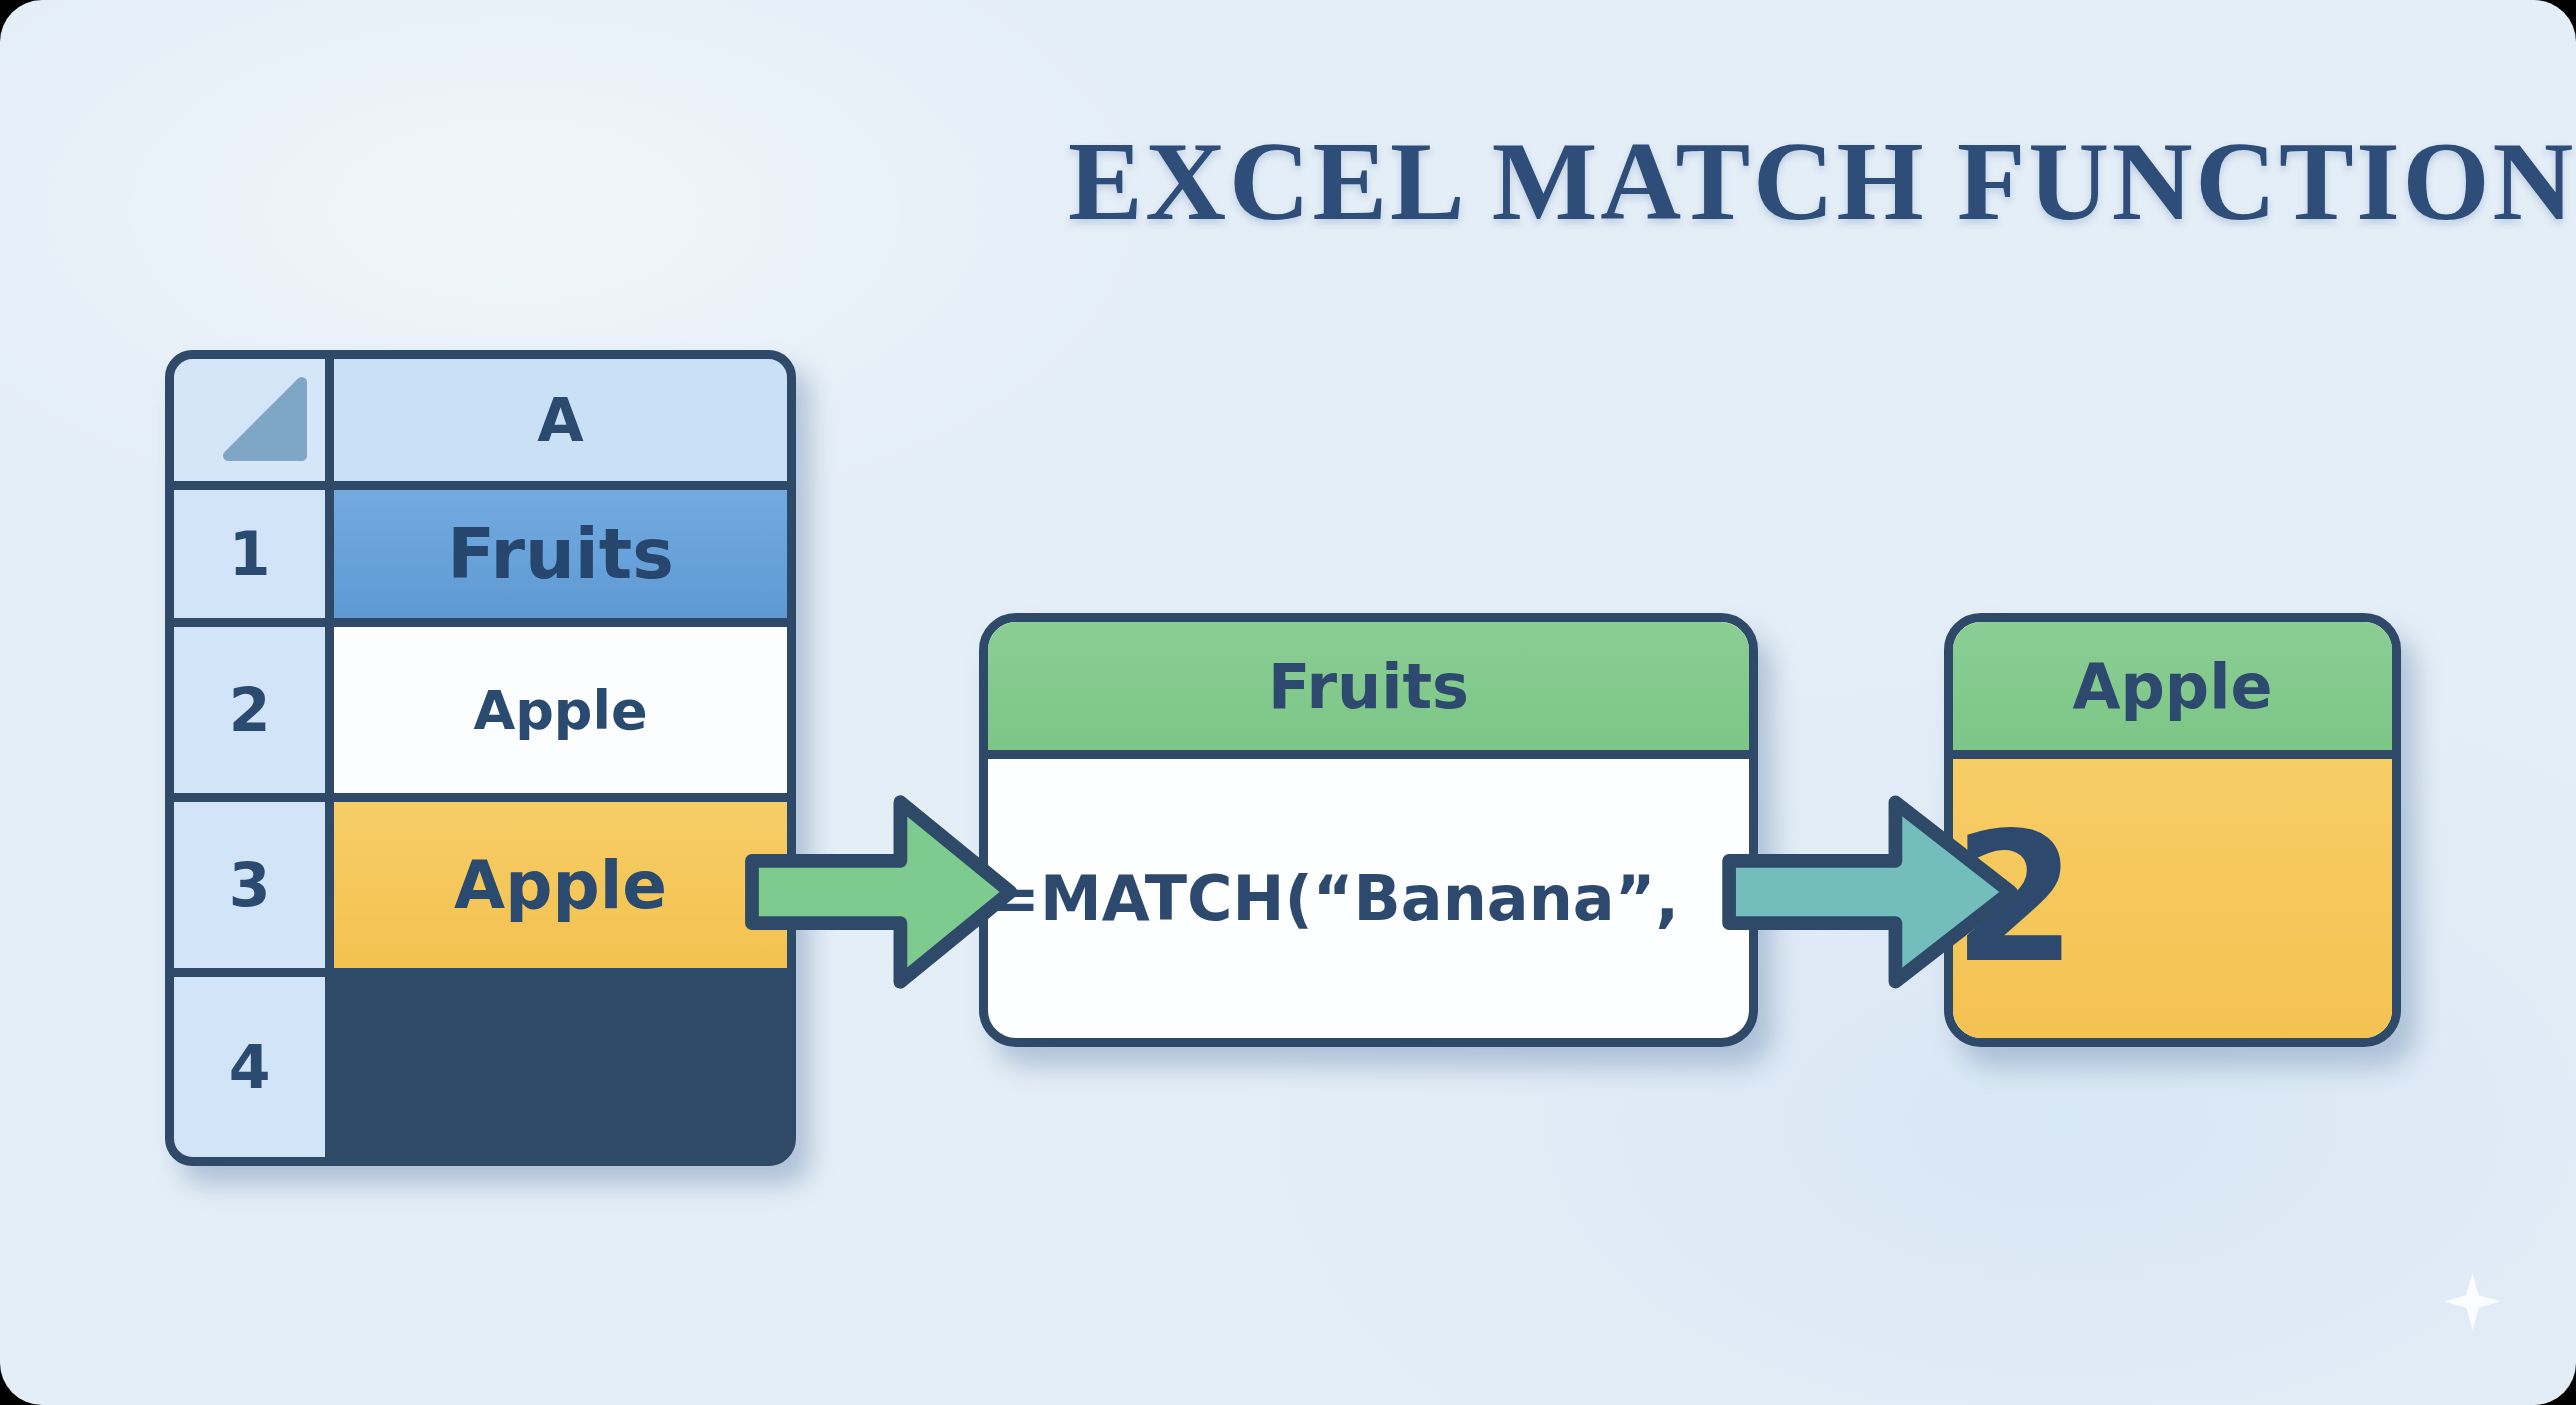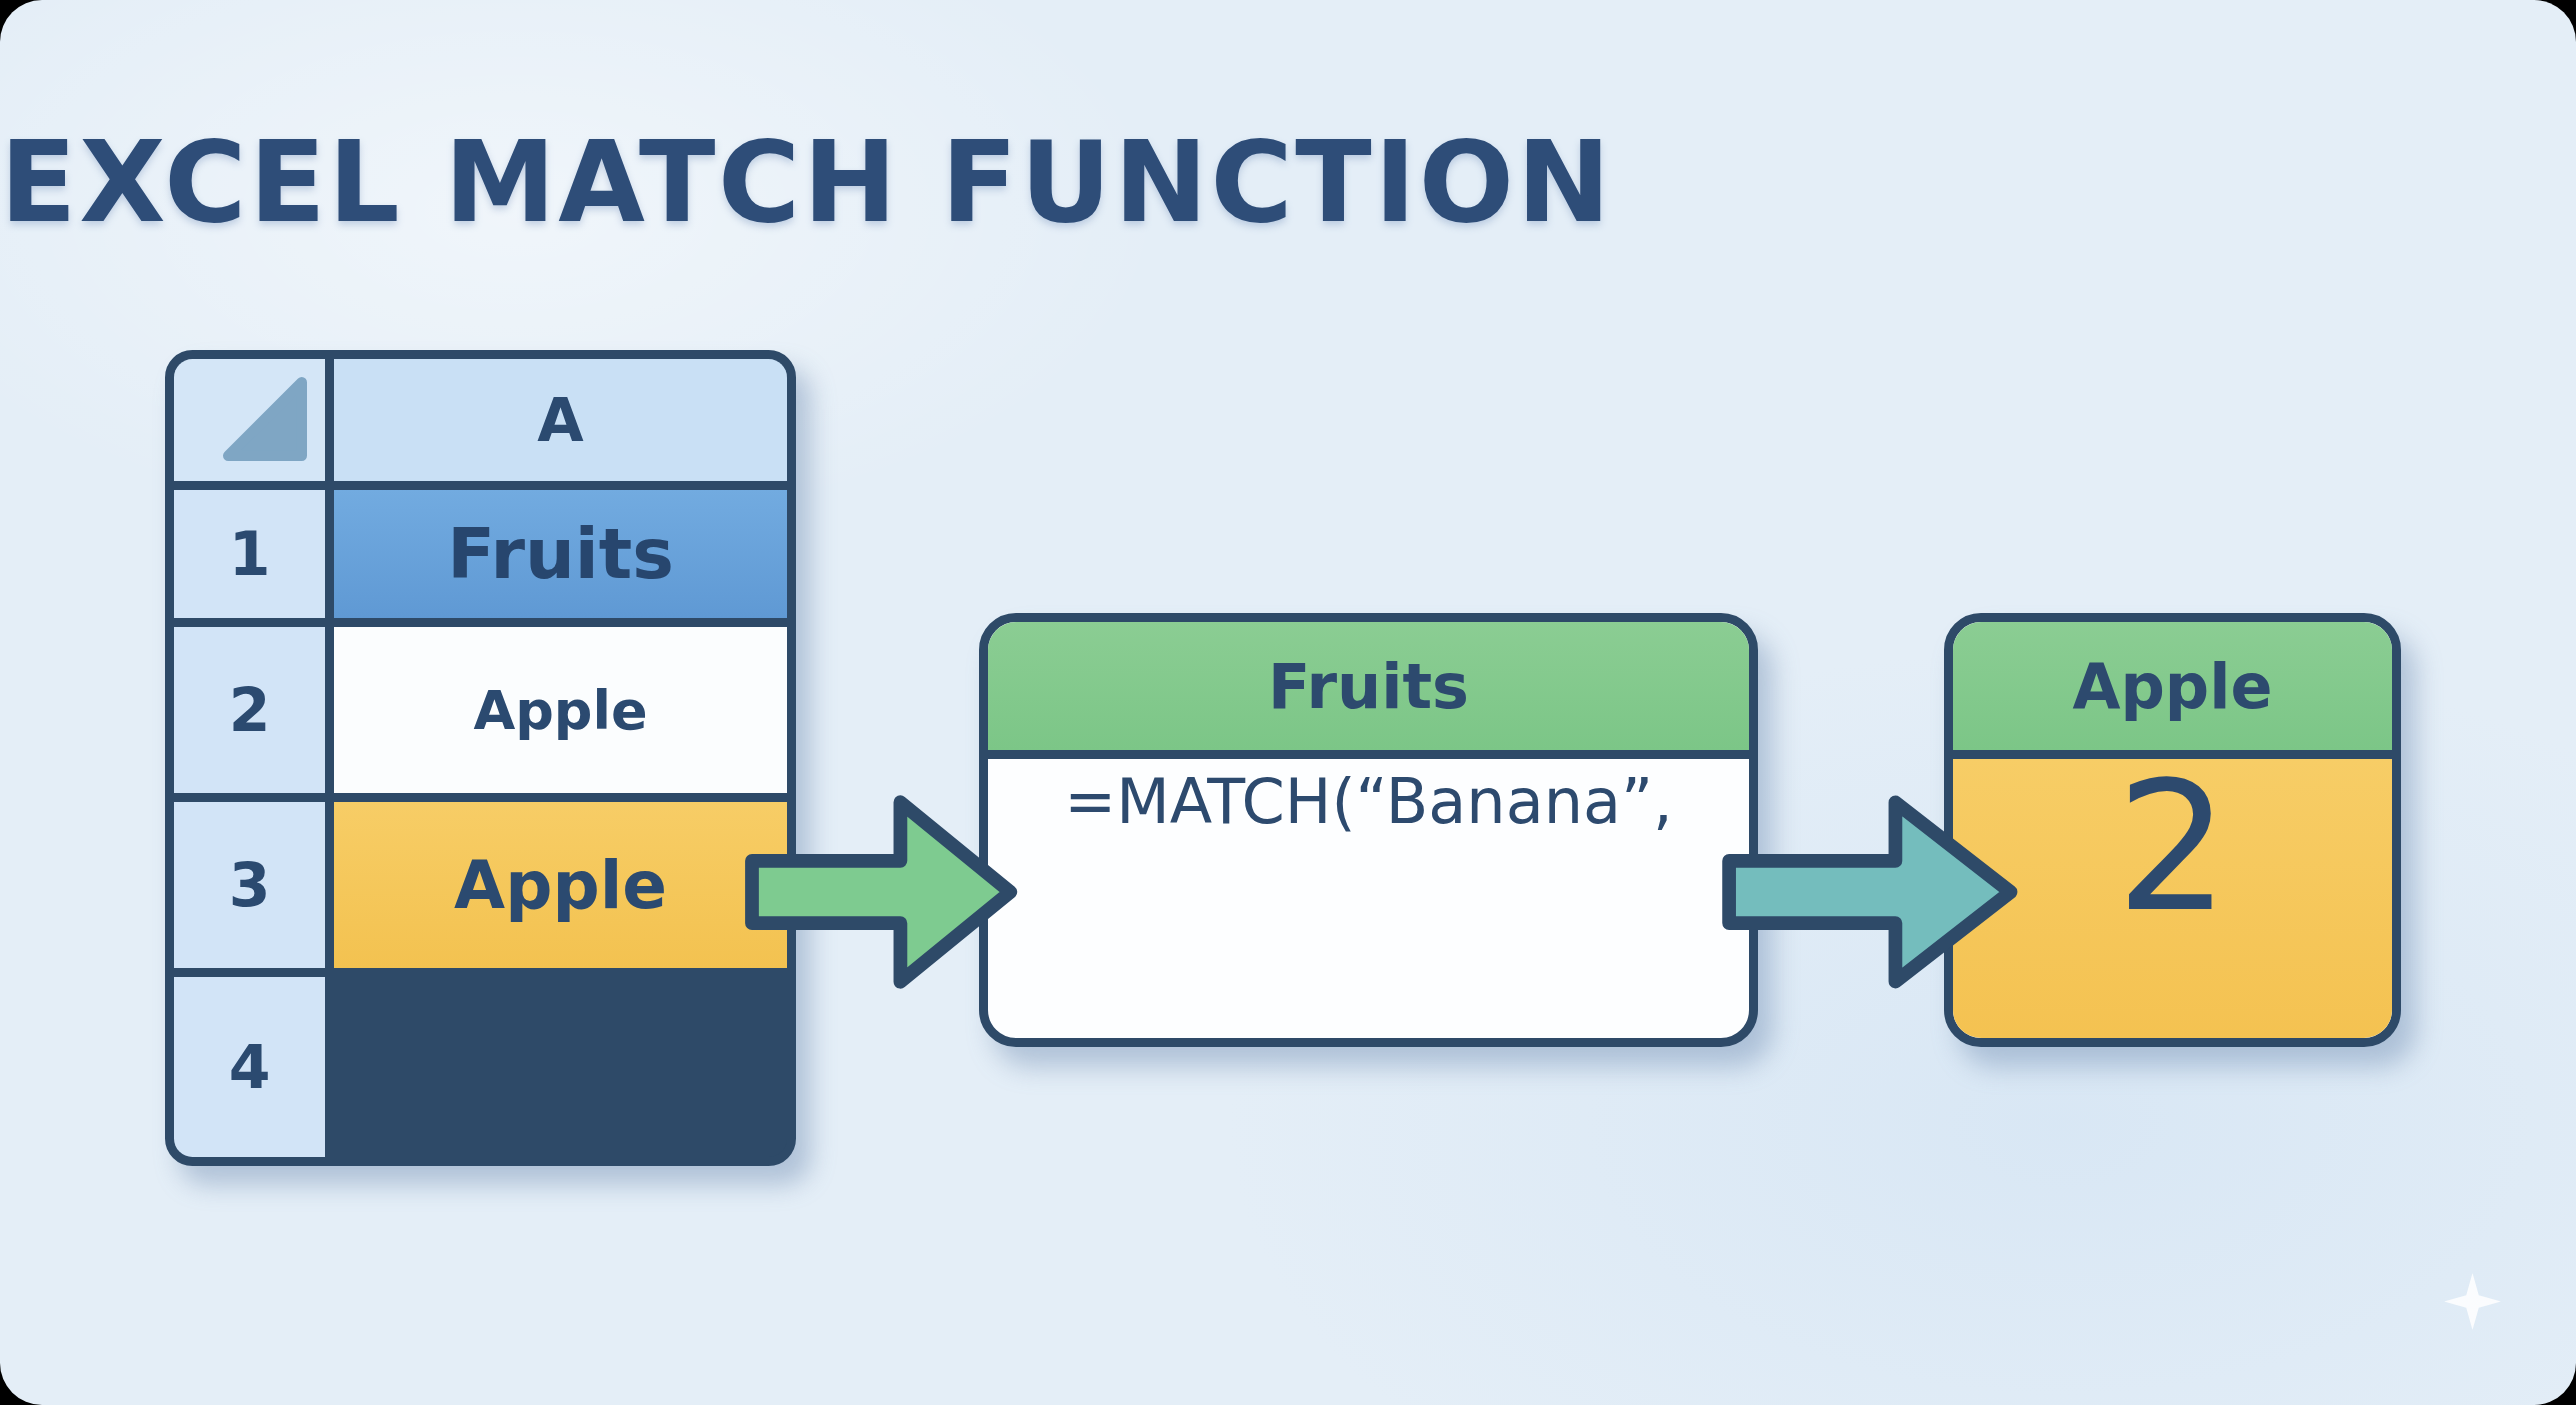--- a/index.html
+++ b/index.html
@@ -12,24 +12,25 @@
       radial-gradient(1098px 549px at 20% 15%, rgba(255,255,255,0.45), rgba(255,255,255,0) 60%),
       radial-gradient(1281px 732px at 80% 80%, rgba(205,224,242,0.5), rgba(205,224,242,0) 65%),
       #e4eef7;
     border-radius: 42px;
     overflow: hidden;
   }
 
   
   .title {
     position: absolute; left: 0; top: 117px; width: 100%;
-    text-align: left;
+    text-align: right;
     font-size: 112px; font-weight: bold; letter-spacing: 2.7px;
     color: #2e4d78;
     text-shadow: 0 3.7px 7.3px rgba(140,165,200,0.45);
+    font-family: Liberation Serif, serif;
   }
 
   
   .sheet {
     position: absolute; left: 165px; top: 350px; width: 631px; height: 816px;
     background: #2e4a68;
     border: 9.1px solid #2e4a68;
     border-radius: 27.4px;
     overflow: hidden;
     display: grid;
@@ -61,23 +62,23 @@
   .box-formula { left: 979px; width: 779px; }
   .box-result  { left: 1944px; width: 457px; }
   .box-head {
     height: 137px; flex: 0 0 137px;
     background: linear-gradient(#8bcd93, #7cc687);
     border-bottom: 9.1px solid #2e4a68;
     display: flex; align-items: center; justify-content: center;
     font-size: 62px; font-weight: bold; color: #2d4a6e;
   }
   .box-body {
-    flex: 1; display: flex; flex-direction: column;
+    flex: 1; display: flex; flex-direction: row;
     align-items: center; justify-content: flex-start;
-    font-weight: normal; color: #2d4a6e;
+    font-weight: bold; color: #2d4a6e;
   }
   .formula-line { font-size: 62px; line-height: 1.38; white-space: nowrap; }
   .result-body { background: linear-gradient(#f7cd66, #f4c251); }
   .result-value { font-size: 178px; line-height: 1; }
 
   
   .arrow { position: absolute; z-index: 5; }
   .arrow-1 { left: 730px;  top: 771px; width: 295px; height: 242px; }
   .arrow-2 { left: 1709px; top: 771px; width: 318px; height: 242px; }
 

